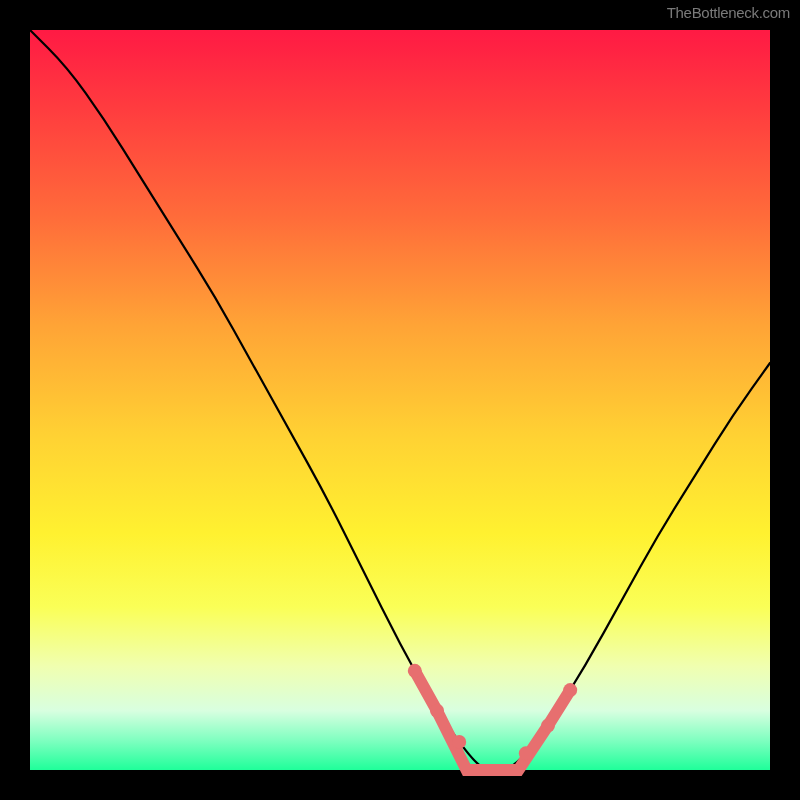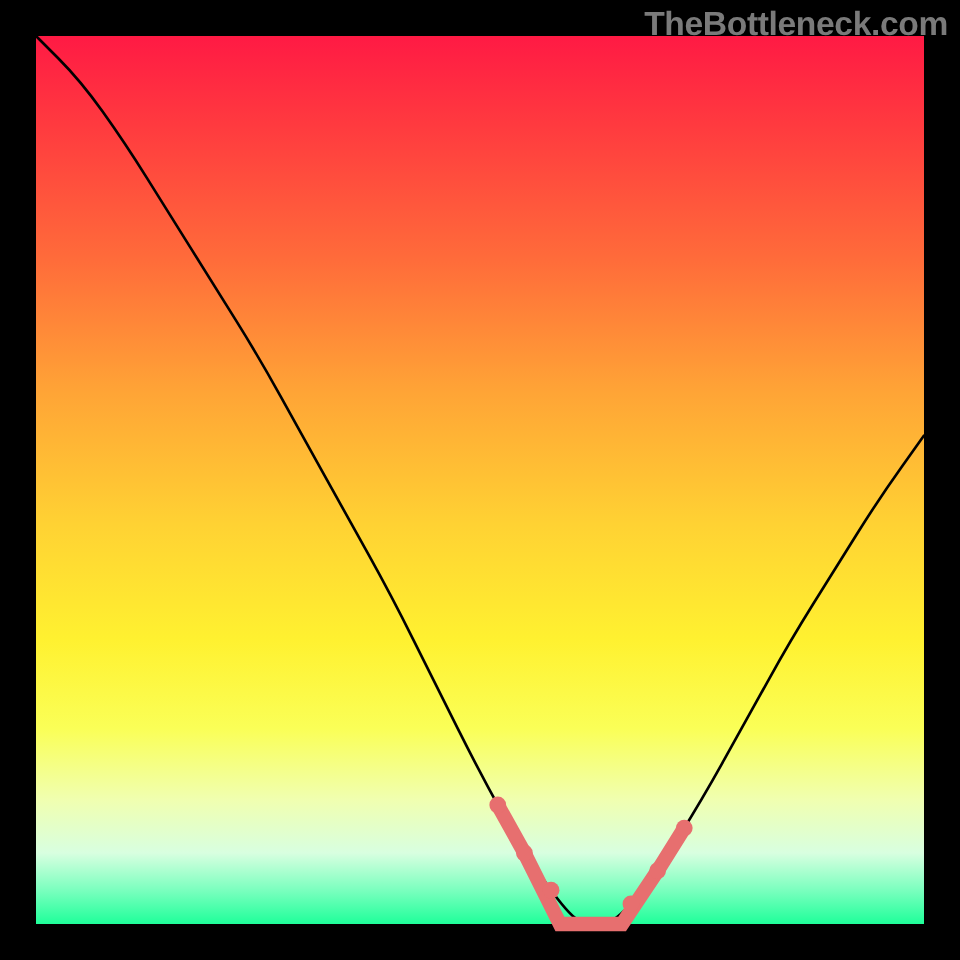--- a/index.html
+++ b/index.html
@@ -43,23 +43,23 @@
       #f0ffb0 86%,
       #d8ffe0 92%,
       #7fffc0 96%,
       #1fff9a 100%);
   }
   .watermark {
     position: absolute;
     right: 10px;
     top: 4px;
     color: #7a7a7a;
-    font-size: 28px;
+    font-size: 15px;
     letter-spacing: -0.3px;
-    font-weight: 700;
+    font-weight: 400;
     user-select: none;
   }
   svg.curve {
     position: absolute;
     left: 0;
     top: 0;
     width: 100%;
     height: 100%;
     overflow: visible;
   }

